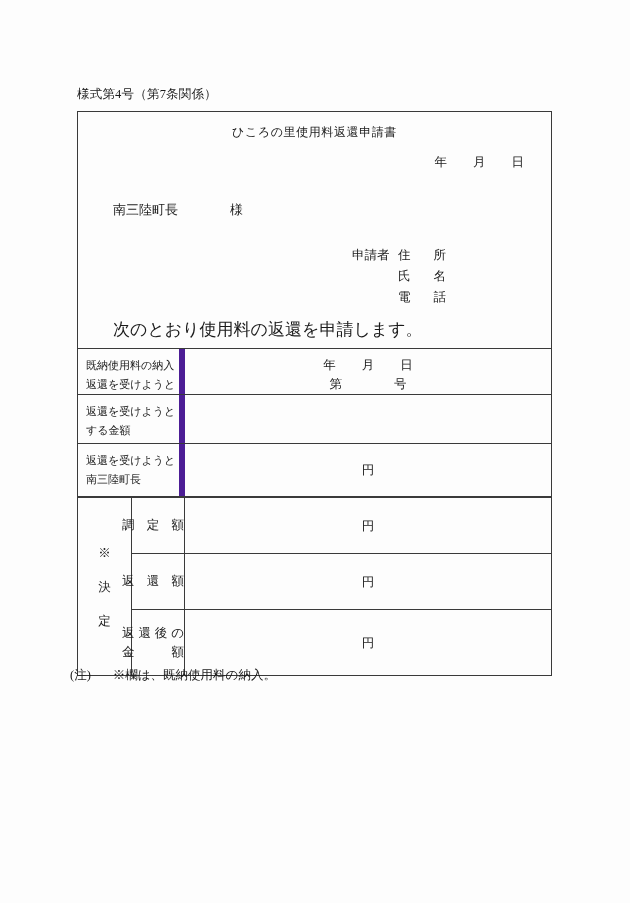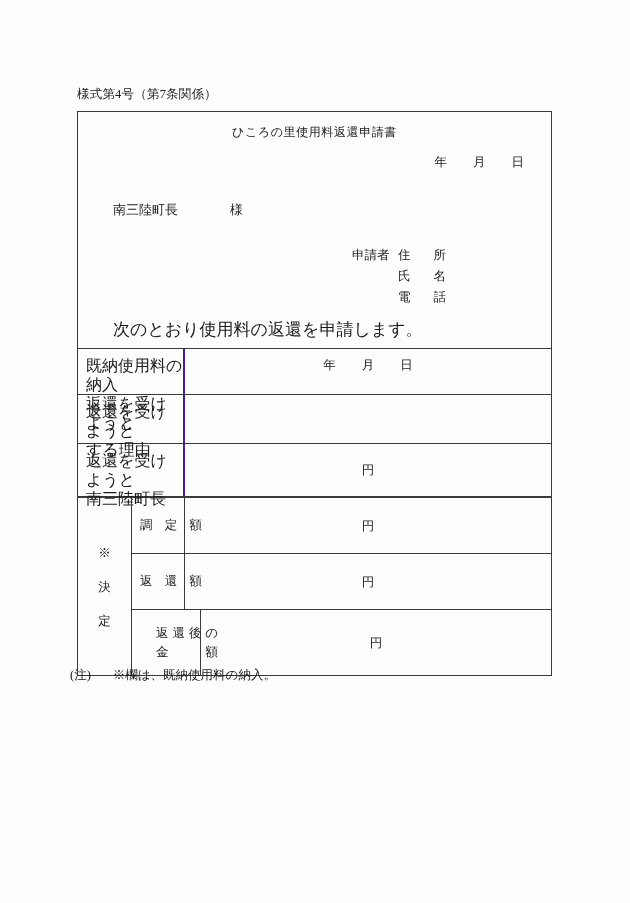--- a/index.html
+++ b/index.html
@@ -105,23 +105,23 @@
   .frow {
     display: flex;
     border-bottom: 1px solid #3a3a3a;
   }
   .frow:last-child { border-bottom: none; }
 
   .lbl-cell {
     width: 107px;
     flex: 0 0 107px;
     box-sizing: border-box;
-    border-right: 2px solid #4c1d95;
+    border-right: 6px solid #4c1d95;
     padding: 7px 0 7px 8px;
-    font-size: 16px;
+    font-size: 11px;
     line-height: 19px;
   }
   .val-cell {
     flex: 1 1 auto;
     box-sizing: border-box;
     position: relative;
     font-size: 12.5px;
   }
 
   .row-paid   { height: 45px; }
@@ -168,33 +168,33 @@
     flex-direction: column;
   }
   .dec-row {
     display: flex;
     height: 55px;
     border-bottom: 1px solid #3a3a3a;
   }
   .dec-row:last-child {
     border-bottom: none;
     height: 65px;
-    margin-left: 16px;
   }
   .dec-lbl {
     width: 53px;
     flex: 0 0 53px;
     box-sizing: border-box;
     border-right: 1px solid #3a3a3a;
     display: flex;
     flex-direction: column;
     justify-content: center;
     padding-left: 8px;
     font-size: 12.5px;
     line-height: 19px;
+    align-items: flex-end;
   }
   .dec-lbl .sprd {
     display: block;
     width: 62px;
     text-align: justify;
     text-align-last: justify;
   }
   .dec-val {
     flex: 1 1 auto;
     position: relative;
@@ -250,28 +250,31 @@
     <div class="frow row-paid">
       <div class="lbl-cell">
         <div>既納使用料の納入</div>
         <div>返還を受けようと</div>
       </div>
       <div class="val-cell">
         <div class="paid-lines">
           <div class="l1">
             <span>年</span><span class="sp"></span><span>月</span><span class="sp"></span><span>日</span>
           </div>
+          <div class="l2">
+            <span>第</span><span class="sp"></span><span>号</span>
+          </div>
         </div>
       </div>
     </div>
 
     <div class="frow row-reason">
       <div class="lbl-cell">
         <div>返還を受けようと</div>
-        <div>する理由</div>
+        <div>する金額</div>
       </div>
       <div class="val-cell"></div>
     </div>
 
     <div class="frow row-amount">
       <div class="lbl-cell">
         <div>返還を受けようと</div>
         <div>南三陸町長</div>
       </div>
       <div class="val-cell">

